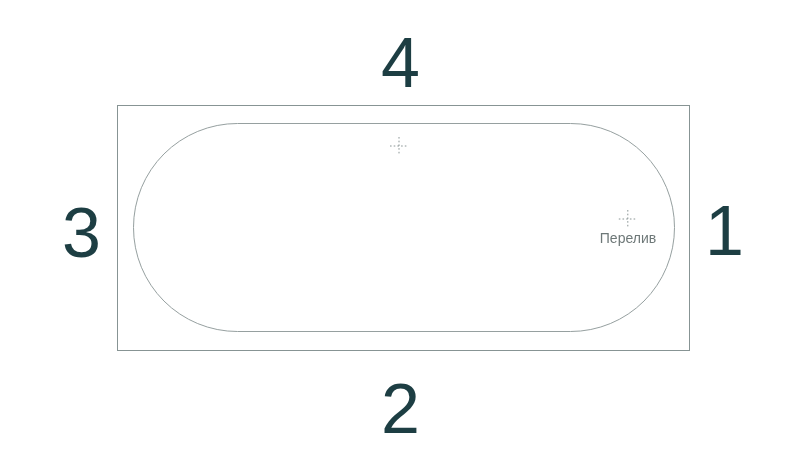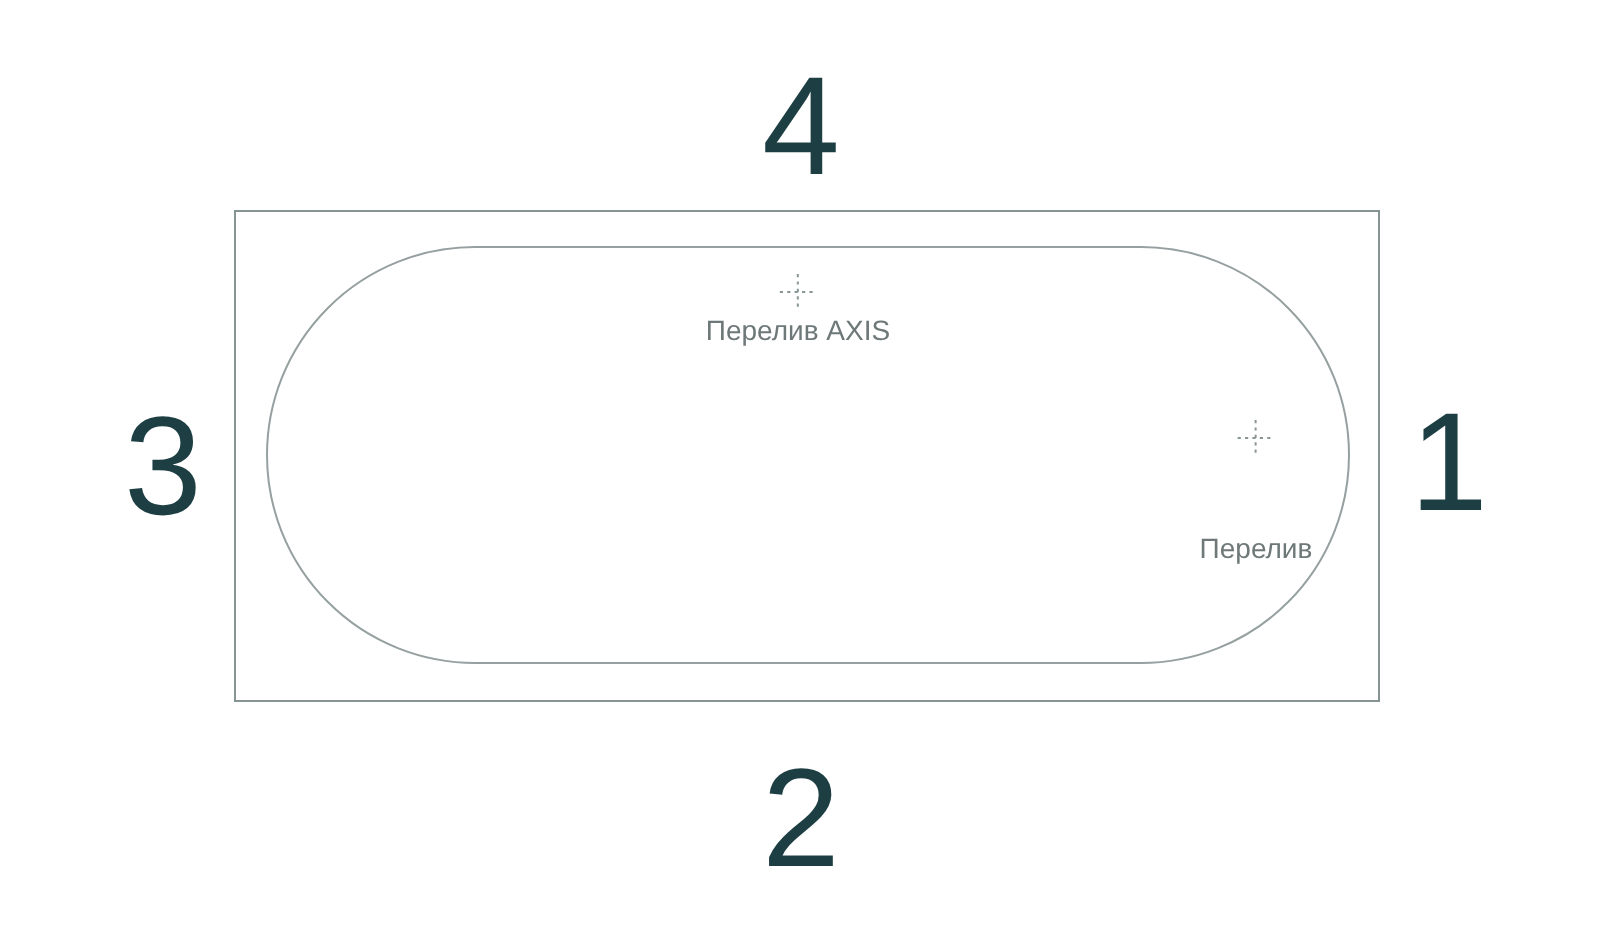--- a/index.html
+++ b/index.html
@@ -61,21 +61,21 @@
   }
 
   .marker {
     position: absolute;
     display: flex;
     flex-direction: column;
     align-items: center;
     transform: translateX(-50%);
   }
   .marker-axis { left: 399px; top: 136px; }
-  .marker-overflow { left: 628px; top: 209px; gap: 36px; }
+  .marker-overflow { left: 628px; top: 209px; }
 
   .crosshair {
     width: 20px;
     height: 20px;
     display: block;
   }
   .marker-label {
     margin-top: 1px;
     color: var(--color-marker-label);
     font-size: 14px;
@@ -99,21 +99,20 @@
 
   <div class="outer-rect"></div>
 
   <div class="inner-basin"></div>
 
   <div class="marker marker-axis">
     <svg class="crosshair" viewBox="0 0 20 20" xmlns="http://www.w3.org/2000/svg" aria-hidden="true">
       <line x1="10" y1="1" x2="10" y2="19" stroke="var(--color-crosshair)" stroke-width="1" stroke-dasharray="1.6 2.1"></line>
       <line x1="1" y1="10" x2="19" y2="10" stroke="var(--color-crosshair)" stroke-width="1" stroke-dasharray="1.6 2.1"></line>
     </svg>
-    <div class="marker-label">Перелив AXIS</div>
   </div>
 
   <div class="marker marker-overflow">
     <svg class="crosshair" viewBox="0 0 20 20" xmlns="http://www.w3.org/2000/svg" aria-hidden="true">
       <line x1="10" y1="1" x2="10" y2="19" stroke="var(--color-crosshair)" stroke-width="1" stroke-dasharray="1.6 2.1"></line>
       <line x1="1" y1="10" x2="19" y2="10" stroke="var(--color-crosshair)" stroke-width="1" stroke-dasharray="1.6 2.1"></line>
     </svg>
     <div class="marker-label">Перелив</div>
   </div>
 

